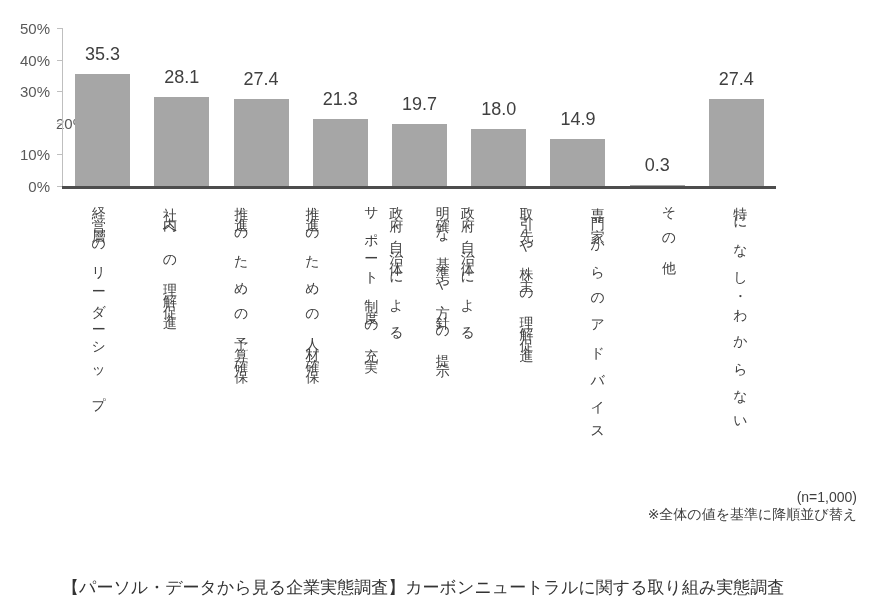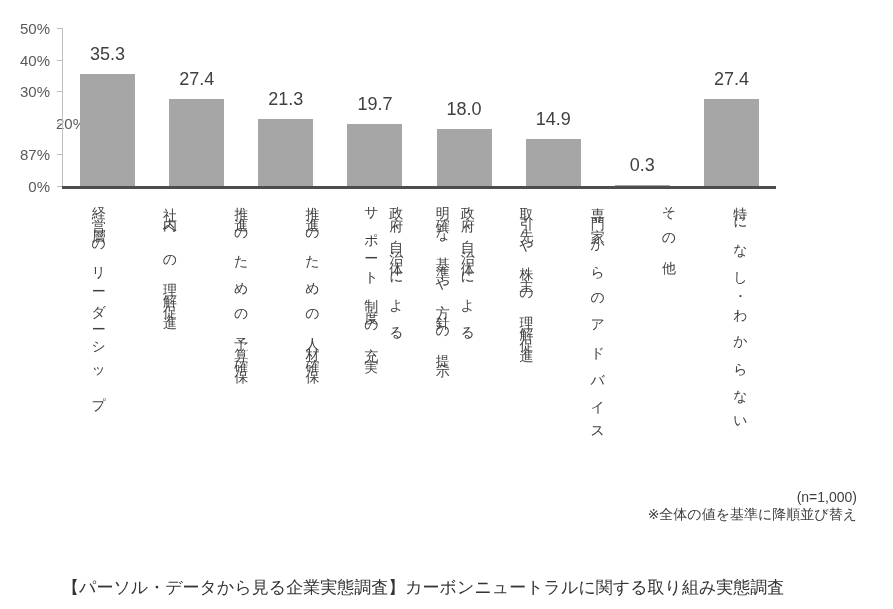--- a/index.html
+++ b/index.html
@@ -60,30 +60,34 @@
 <div class="canvas">
   <div class="y-axis">
       <div class="y-label" style="top: -8px;">50%</div>
       <div class="y-tick" style="top: 0px;"></div>
       <div class="y-label" style="top: 23.6px;">40%</div>
       <div class="y-tick" style="top: 31.6px;"></div>
       <div class="y-label" style="top: 55.2px;">30%</div>
       <div class="y-tick" style="top: 63.2px;"></div>
       <div class="y-label" style="top: 86.8px; padding-left: 36px;">20%</div>
       <div class="y-tick" style="top: 94.8px;"></div>
-      <div class="y-label" style="top: 118.4px;">87%</div>
+      <div class="y-label" style="top: 118.4px;">10%</div>
       <div class="y-tick" style="top: 126.4px;"></div>
       <div class="y-label" style="top: 150px;">0%</div>
       <div class="y-tick" style="top: 158px;"></div>
     </div>
   <div class="axis-line"></div>
   <div class="bars-row">
       <div class="bar-slot">
         <div class="bar-value">35.3</div>
         <div class="bar" style="height: 111.548px; background: rgb(166, 166, 166);"></div>
+      </div>
+      <div class="bar-slot">
+        <div class="bar-value">28.1</div>
+        <div class="bar" style="height: 88.796px; background: rgb(166, 166, 166);"></div>
       </div>
       <div class="bar-slot">
         <div class="bar-value">27.4</div>
         <div class="bar" style="height: 86.584px; background: rgb(166, 166, 166);"></div>
       </div>
       <div class="bar-slot">
         <div class="bar-value">21.3</div>
         <div class="bar" style="height: 67.308px; background: rgb(166, 166, 166);"></div>
       </div>
       <div class="bar-slot">

